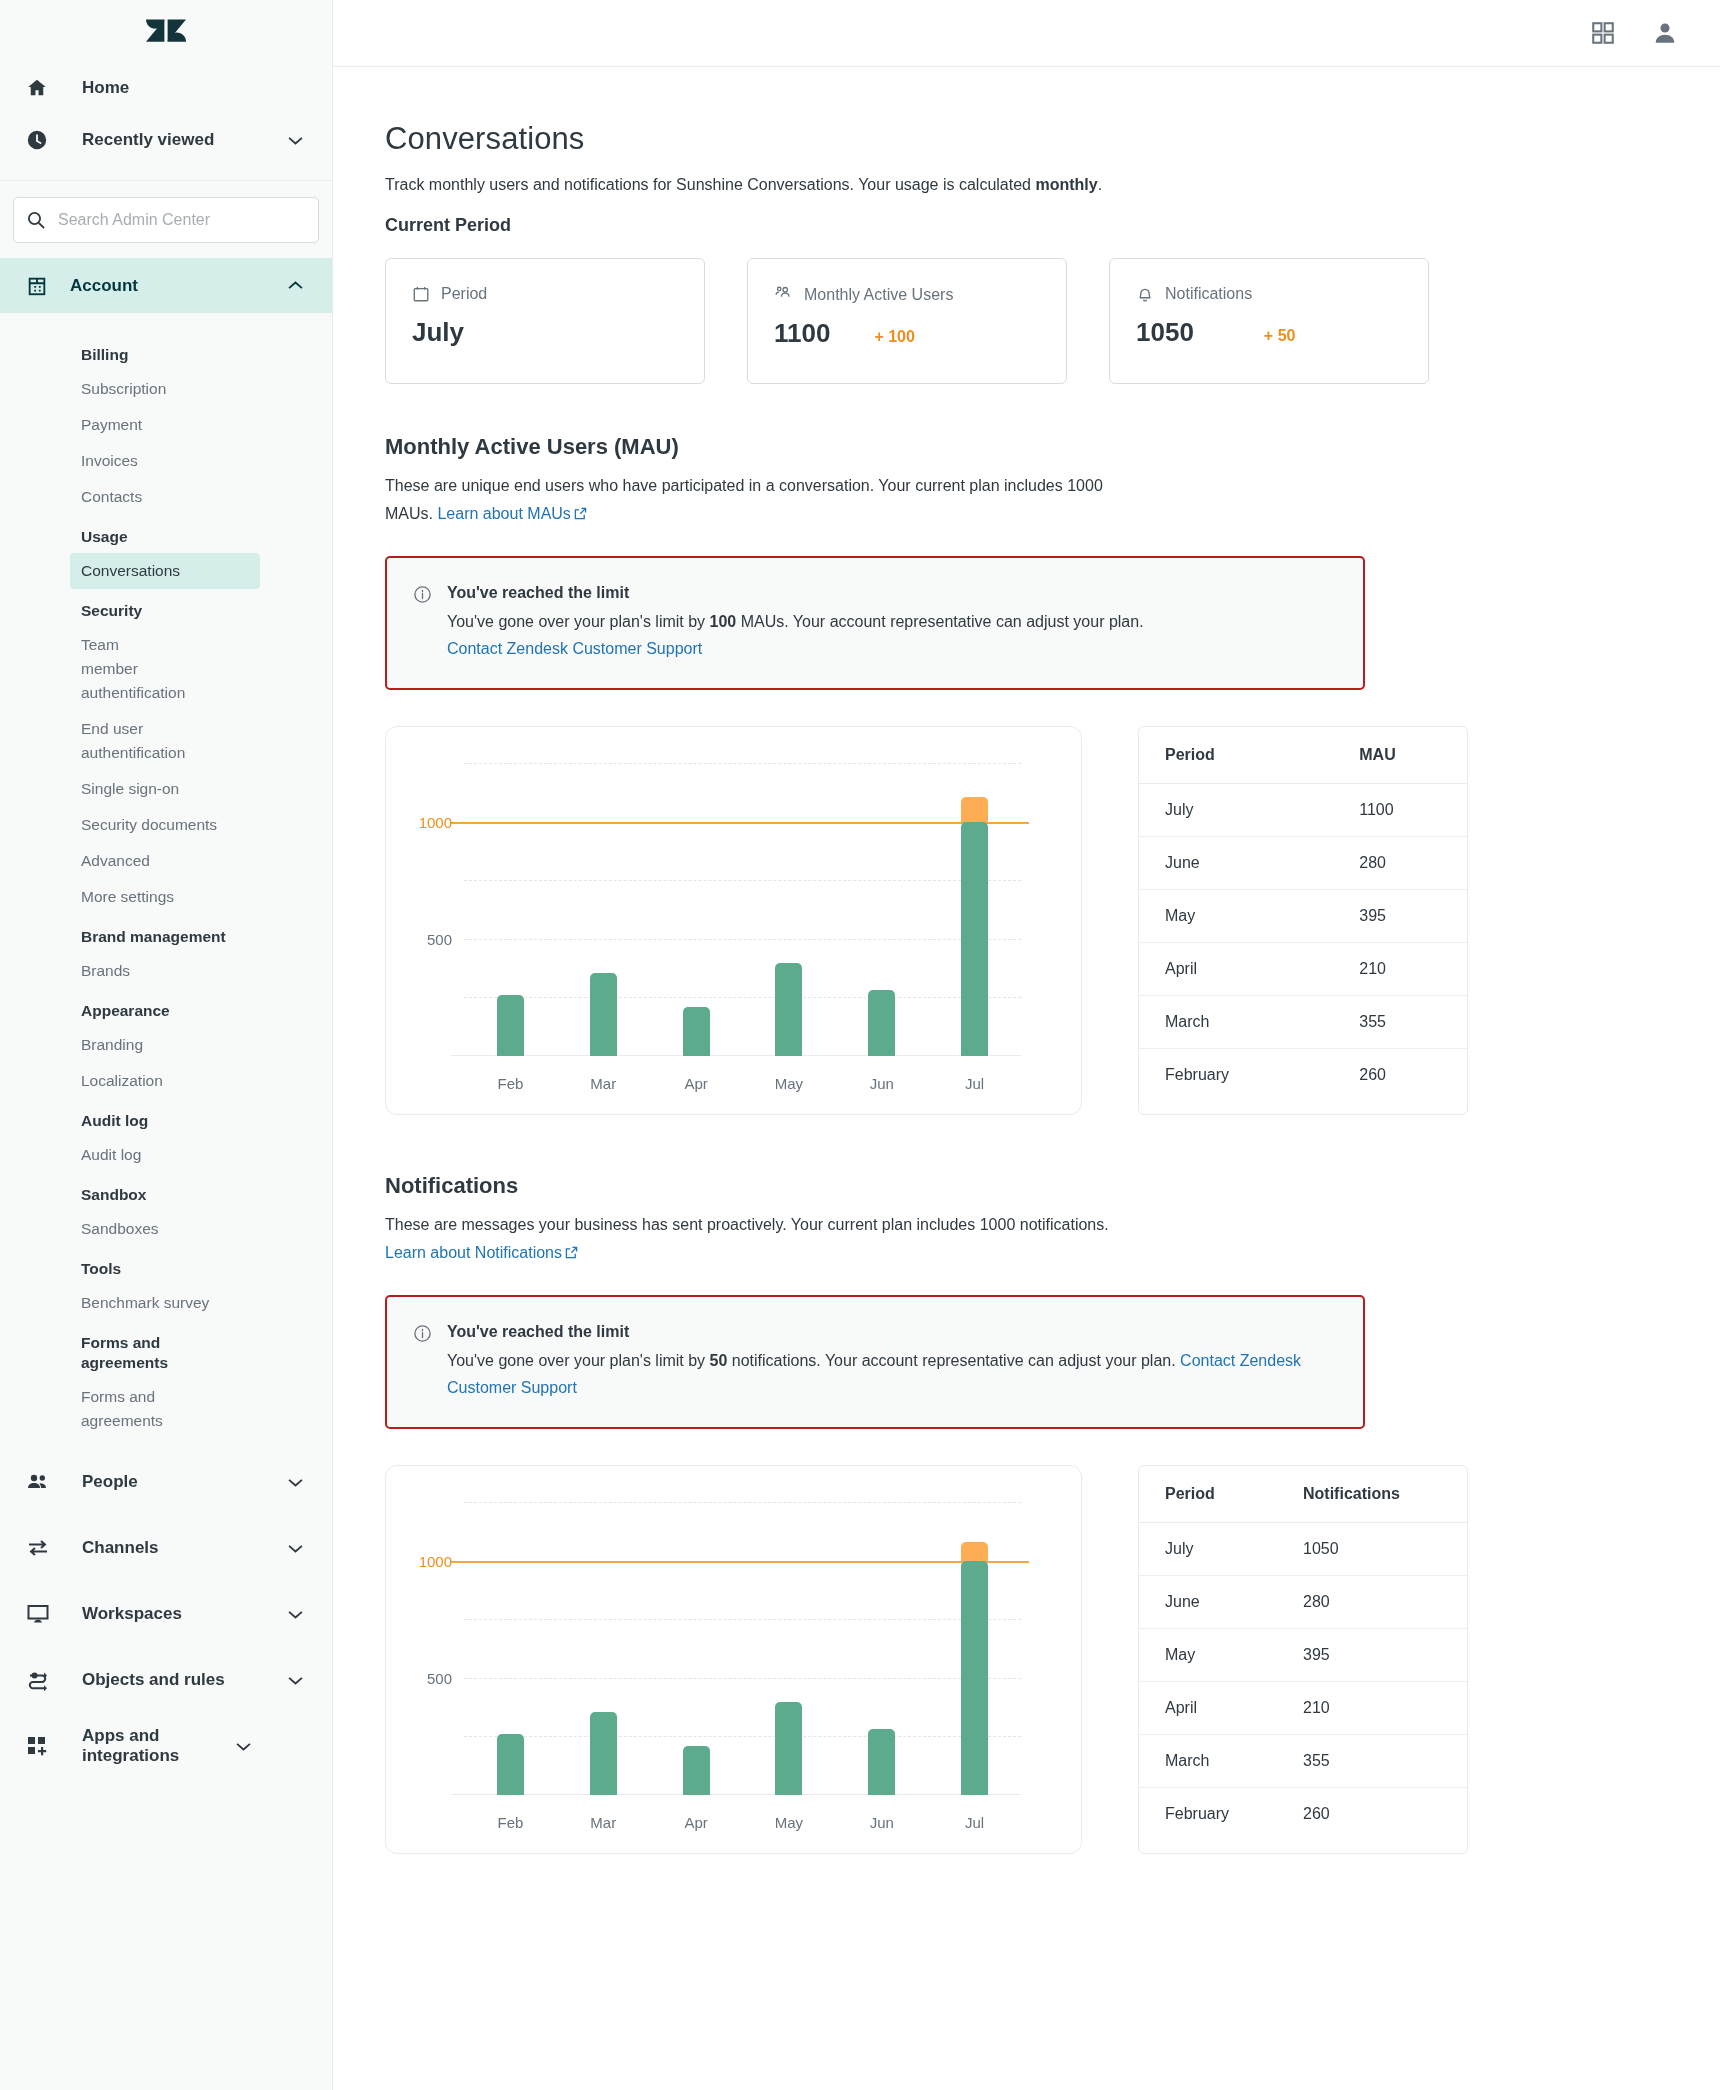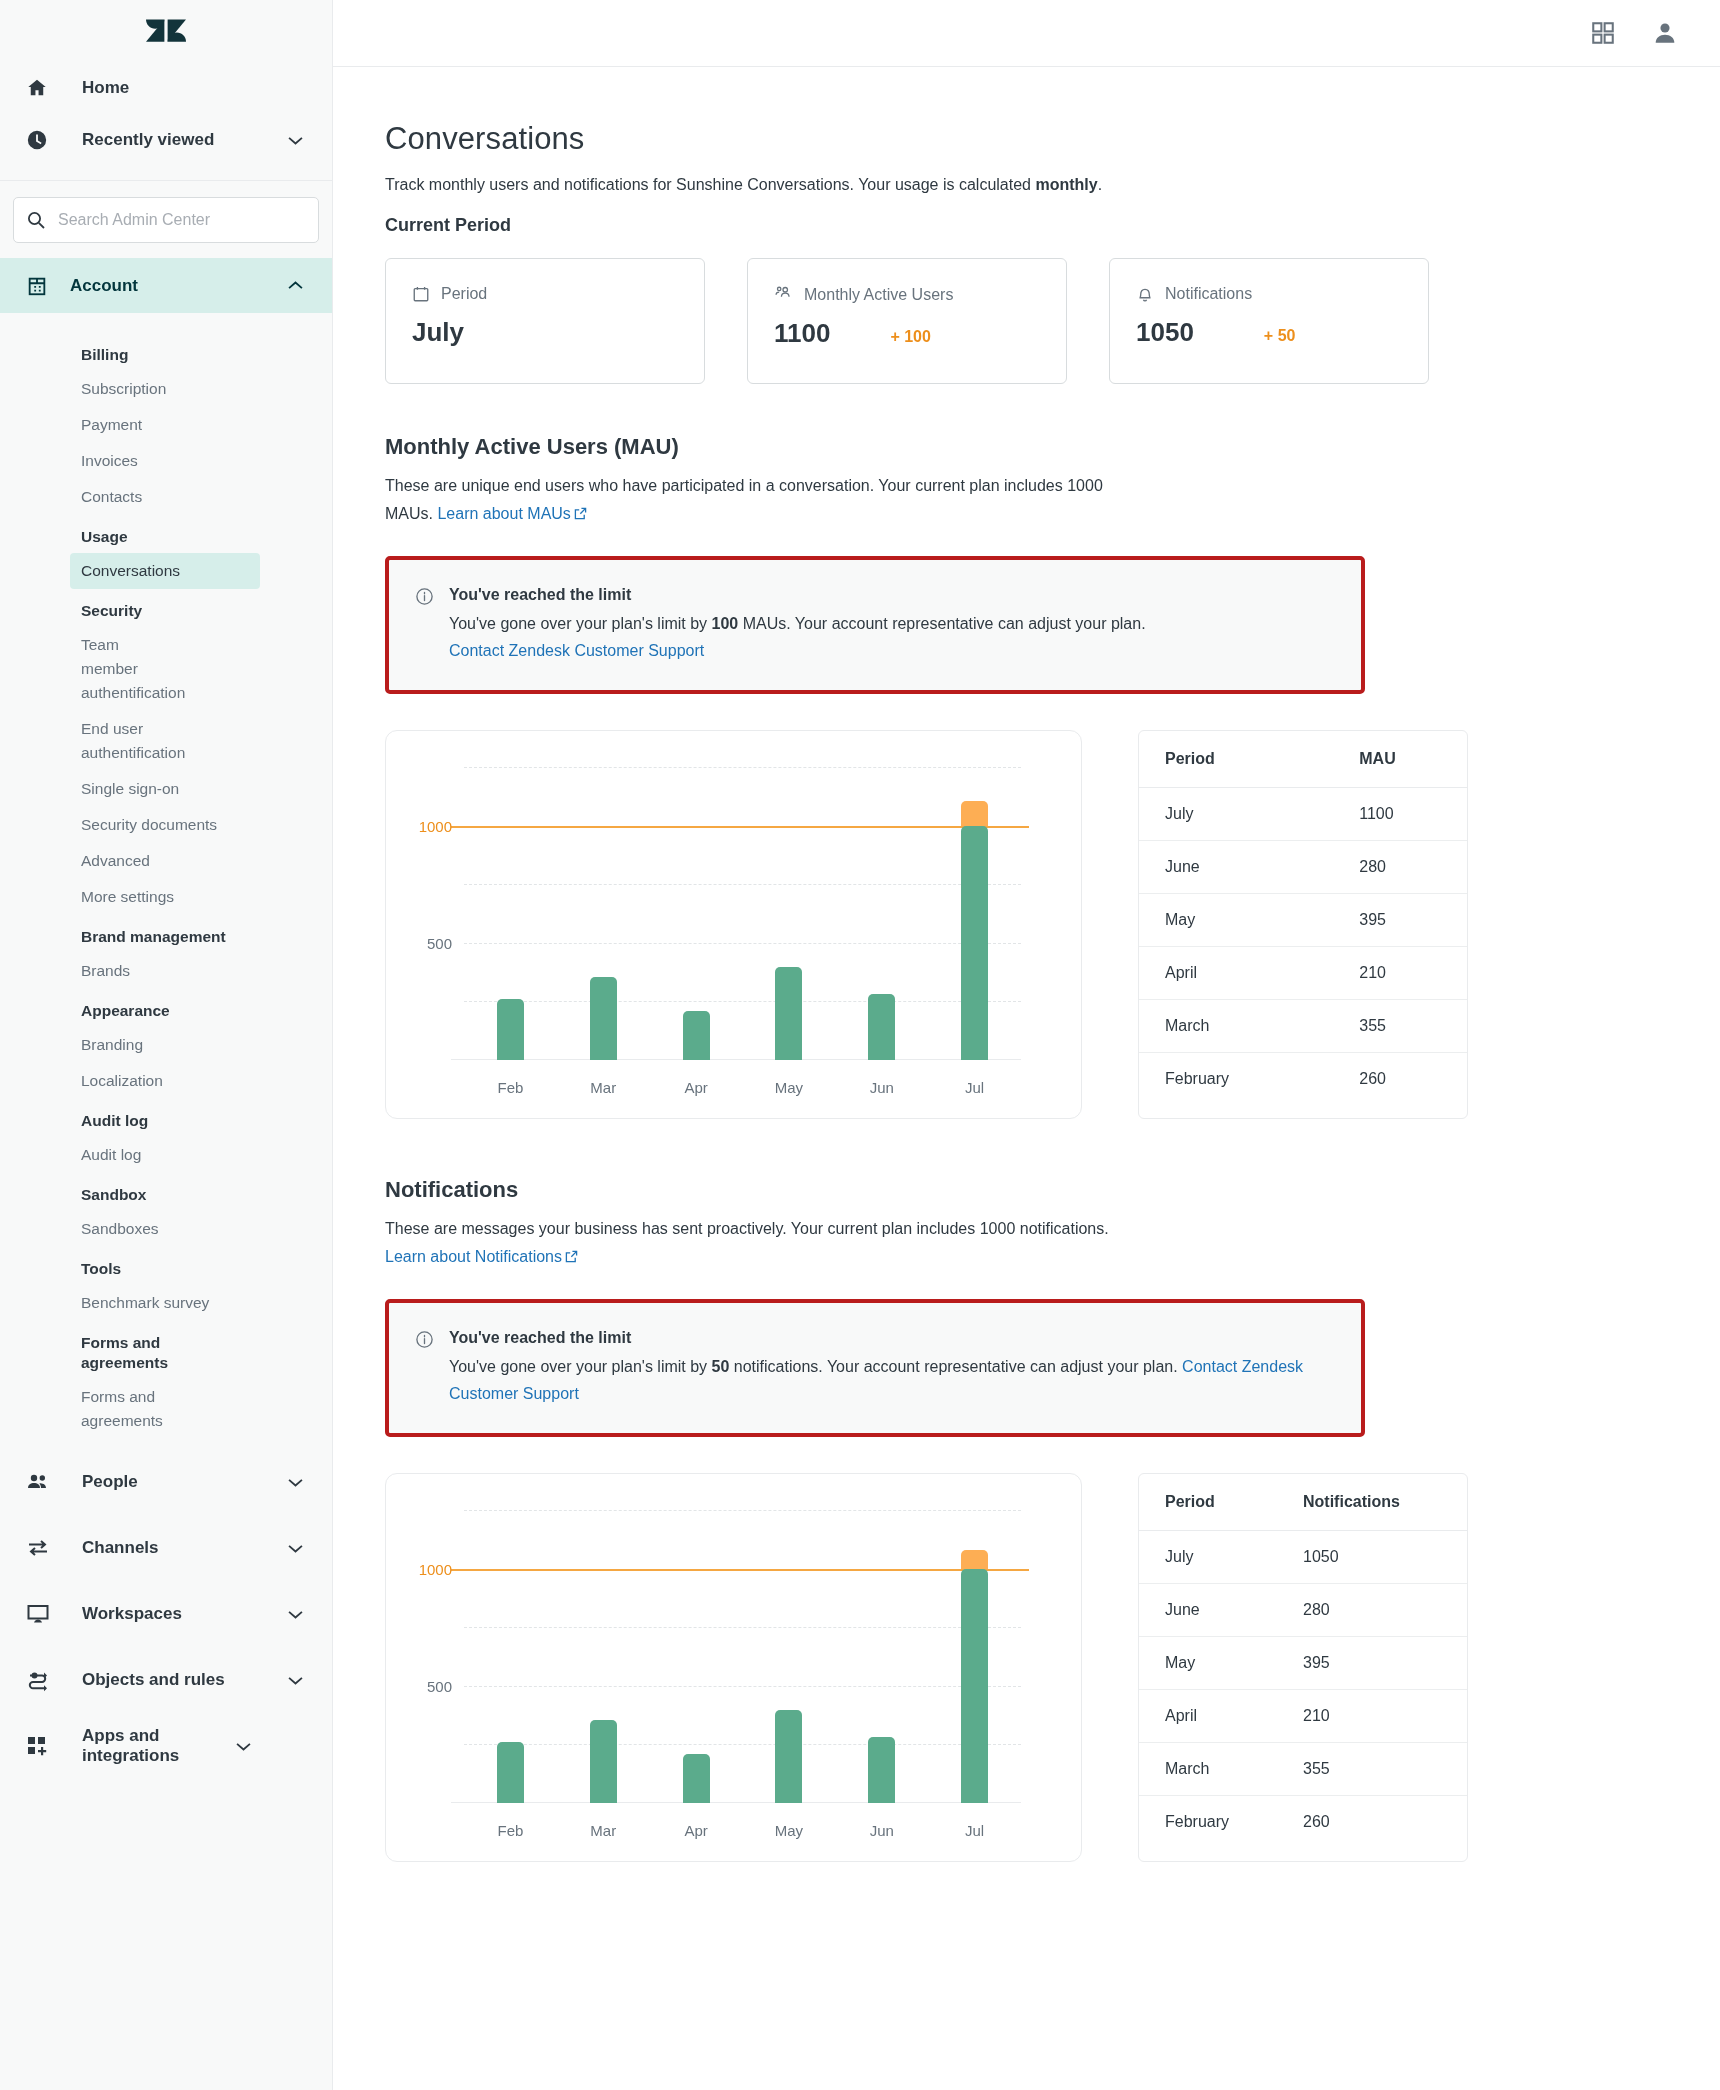--- a/index.html
+++ b/index.html
@@ -98,30 +98,30 @@
   .cards { display: flex; gap: 42px; margin-top: 22px; }
   .card {
     width: 320px; height: 126px;
     border: 1px solid #d8dcde; border-radius: 6px;
     padding: 26px 26px 0 26px;
   }
   .card-head { display: flex; align-items: center; gap: 11px; font-size: 16px; color: #68737d; }
   .card-head .chico { display:flex; align-items:center; }
   .card-body { display: flex; align-items: baseline; margin-top: 14px; }
   .card-val { font-size: 26px; font-weight: bold; color: #2f3941; }
-  .card-delta { font-size: 16px; color: #ed8f1c; font-weight: bold; margin-left: 60px; }
+  .card-delta { font-size: 16px; color: #ed8f1c; font-weight: bold; margin-left: 44px; }
 
   .sec2-title { font-size: 22px; color: #2f3941; margin-top: 50px; }
   .sec2-desc { font-size: 16px; color: #2f3941; line-height: 28px; margin-top: 12px; max-width: 790px; }
   .link { color: #1f73b7; text-decoration: none; cursor: pointer; }
   .ext-ico { display:inline-block; vertical-align: -1px; margin-left: 3px; }
 
   .alert {
     margin-top: 27px; width: 980px;
-    background: #f8f9f9; border: 4px solid #b91c1c; border-radius: 5px;
+    background: #f8f9f9; border: 2px solid #b91c1c; border-radius: 5px;
     padding: 24px 36px 26px 26px;
     display: flex; gap: 14px;
   }
   .alert .ai { flex: 0 0 20px; padding-top: 3px; }
   .alert-title { font-size: 16px; font-weight: bold; color: #2f3941; line-height: 22px; }
   .alert-body { font-size: 16px; color: #2f3941; line-height: 27px; margin-top: 4px; max-width: 880px; }
   .alert-body b { font-weight: bold; }
 
   .chart-row { display: flex; gap: 56px; margin-top: 36px; }
 

